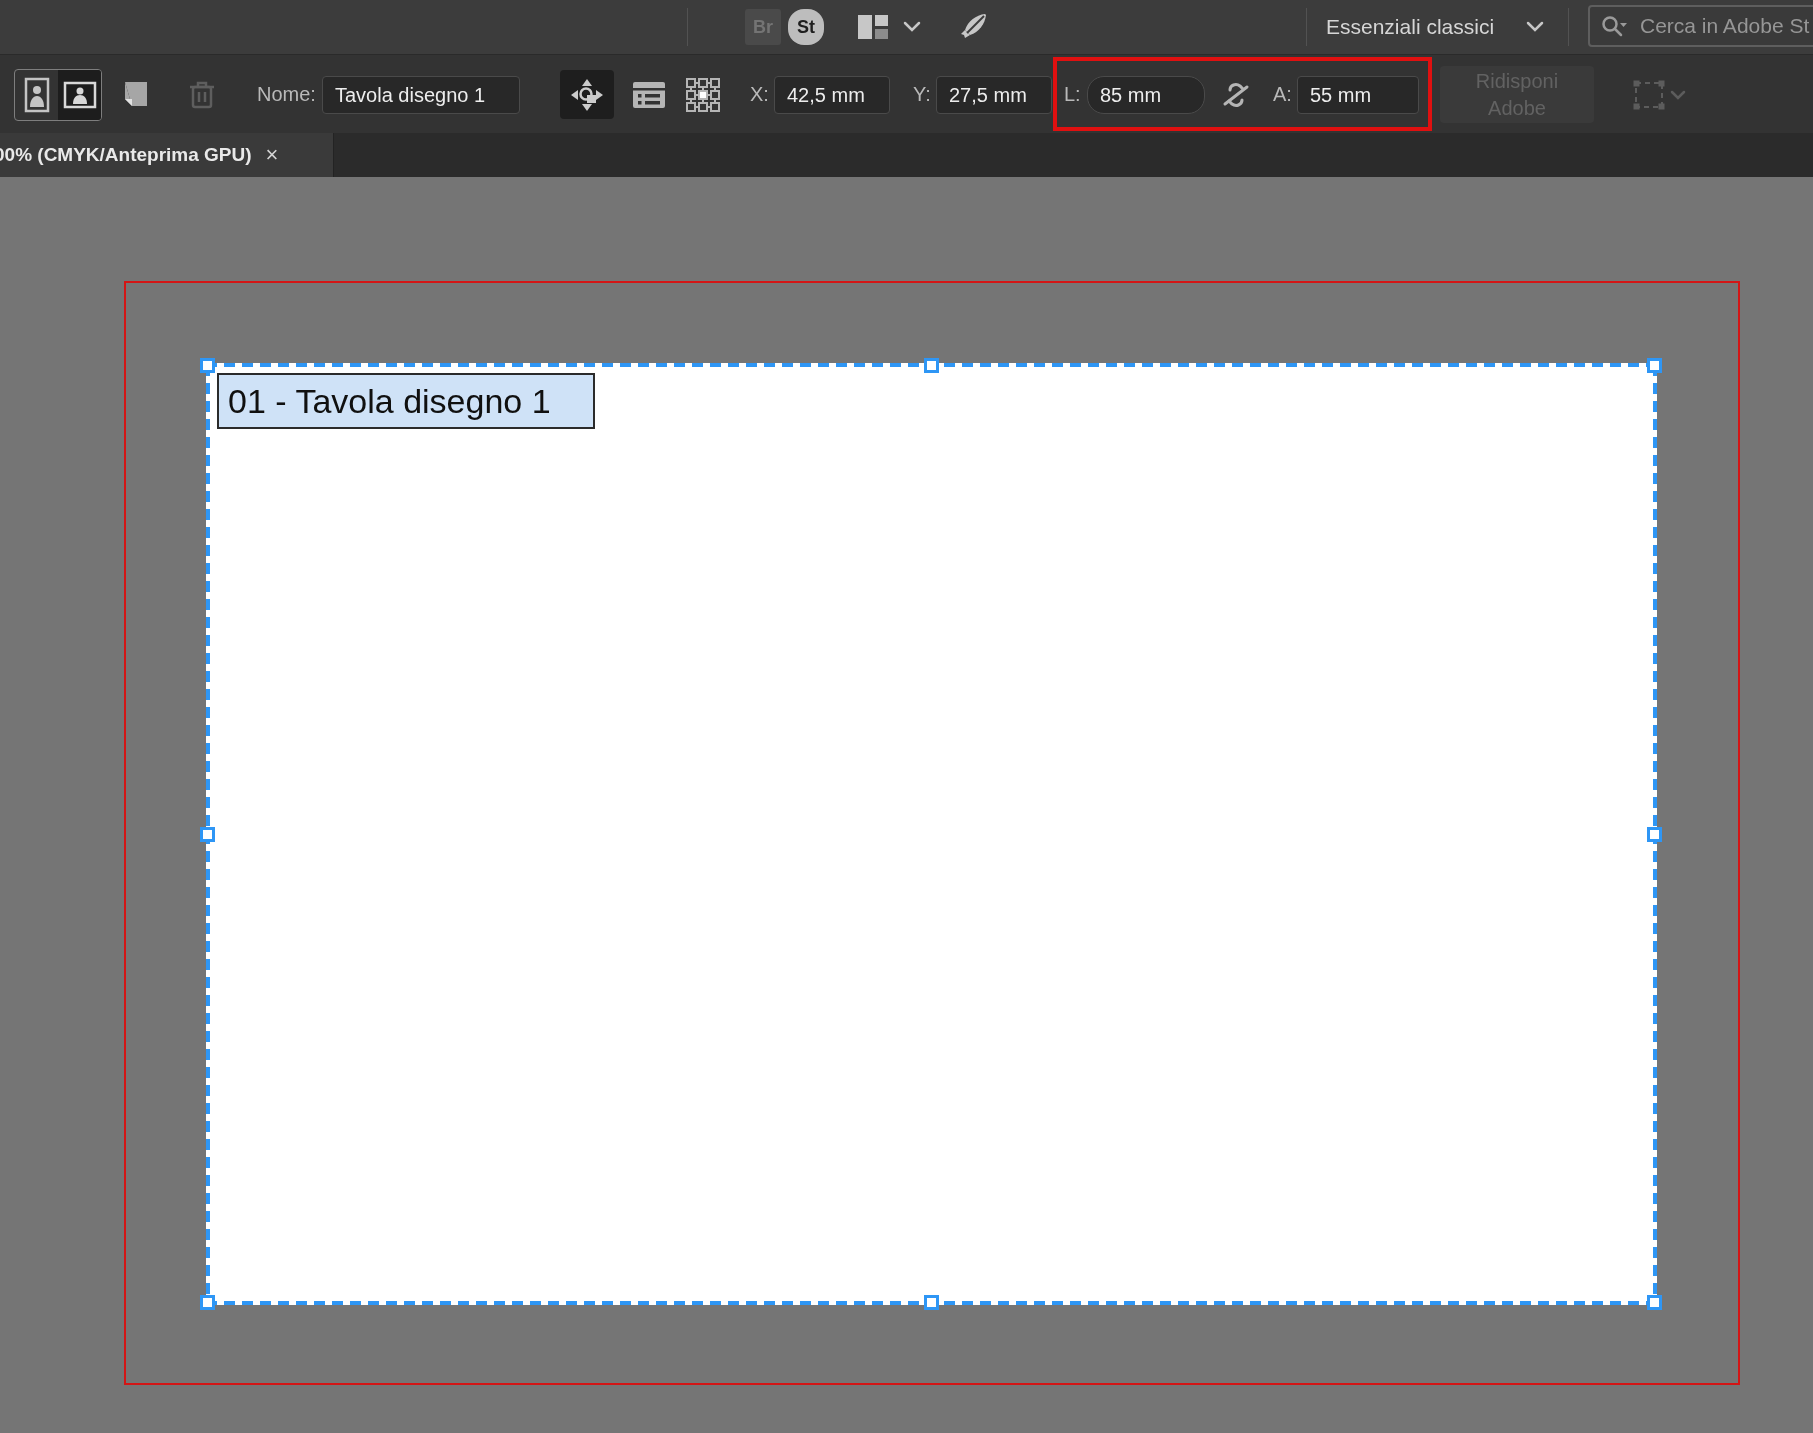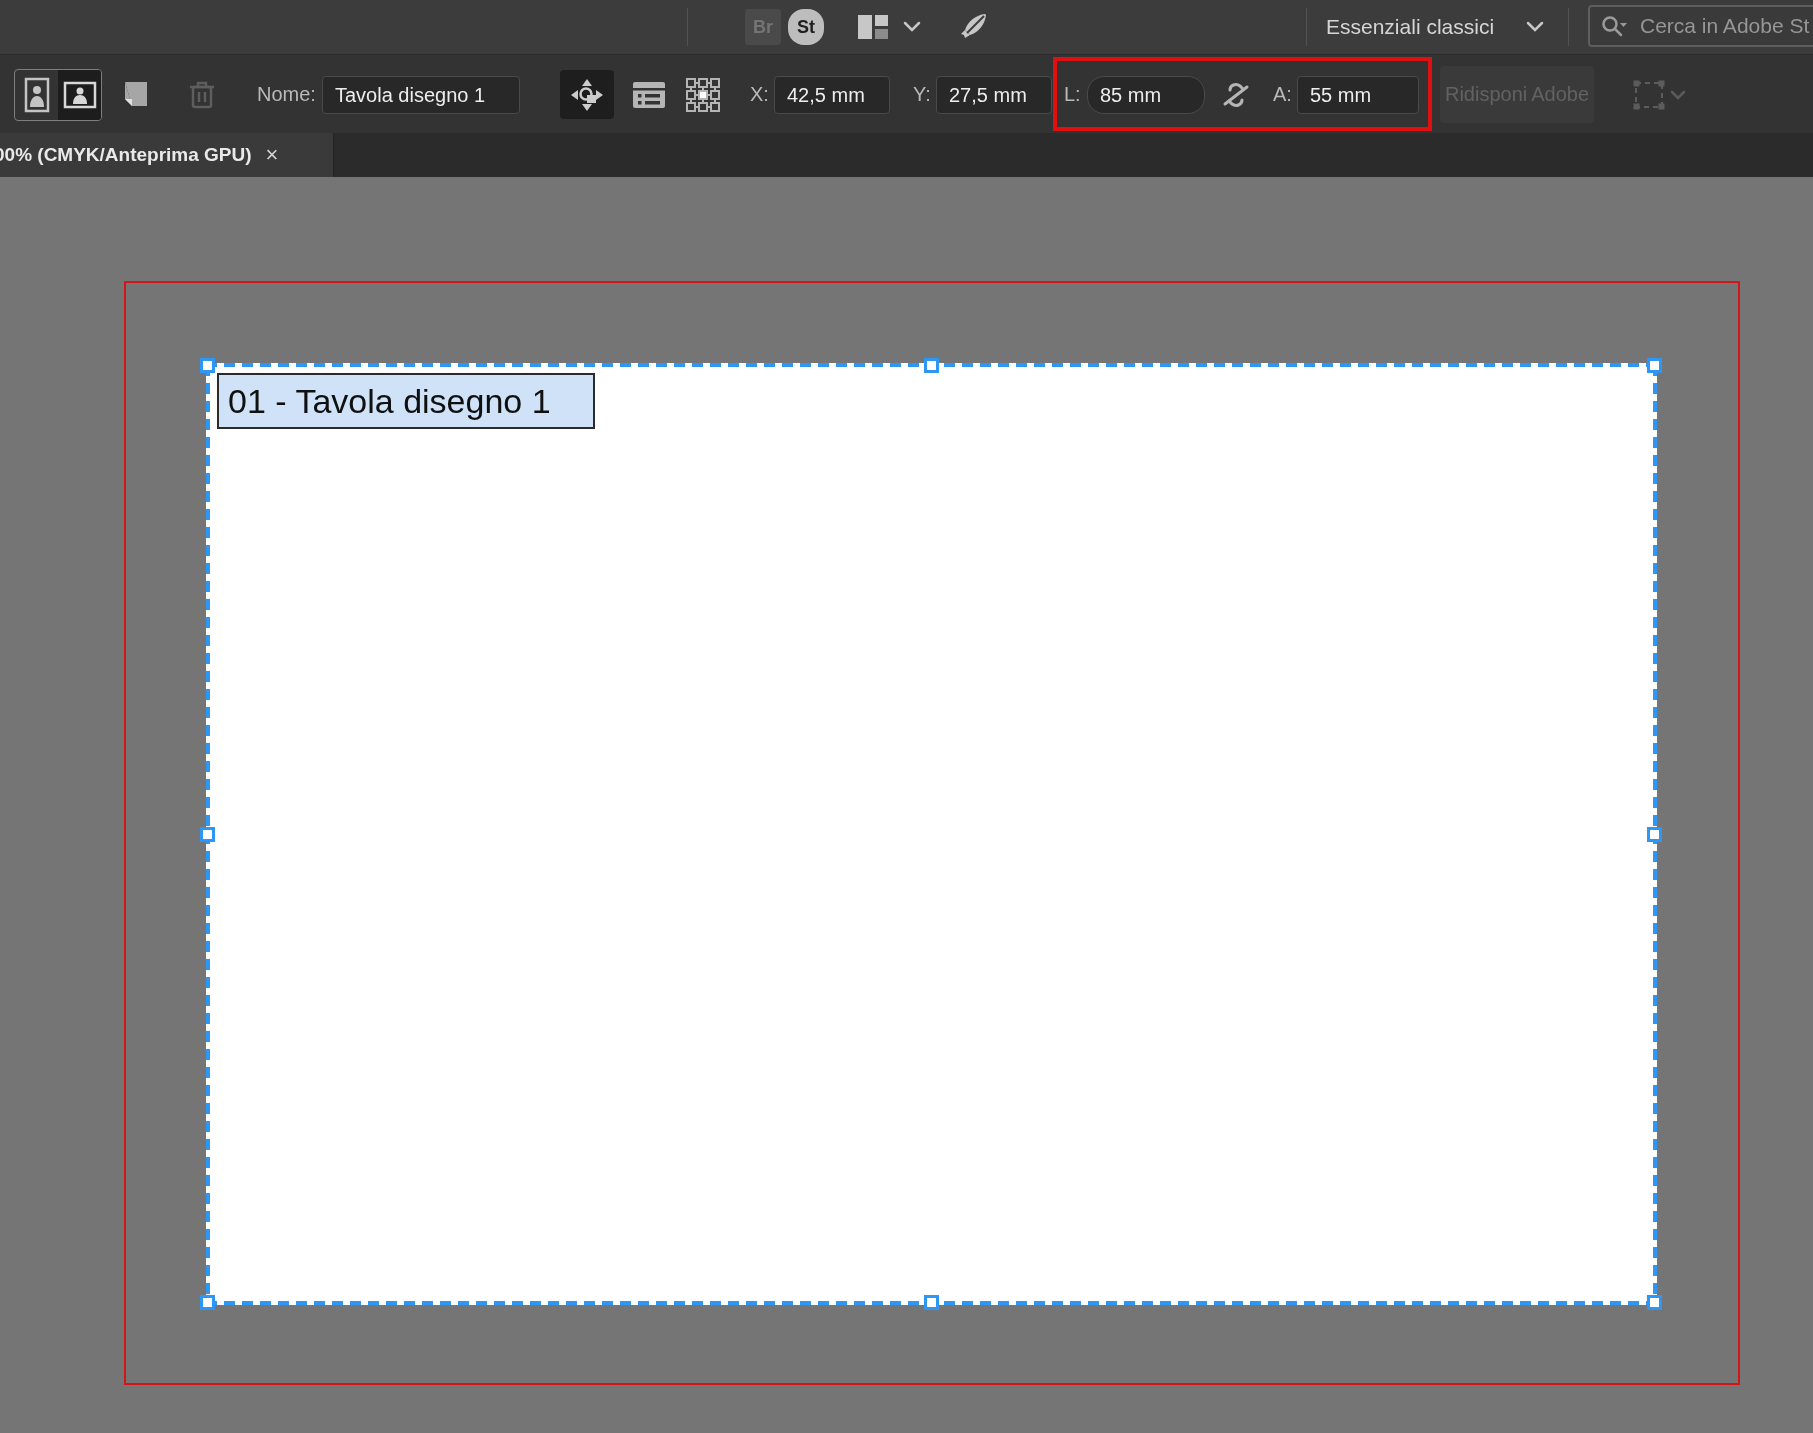--- a/index.html
+++ b/index.html
@@ -55,21 +55,21 @@
     position:absolute;left:14px;top:14px;height:50px;display:flex;
     border:1px solid #7e7e7e;border-radius:4px;overflow:hidden;
   }
   .orient-btn{width:43px;height:50px;display:flex;align-items:center;justify-content:center;}
   .orient-btn.active{background:#1d1d1d;}
   .tb-iconbtn{position:absolute;display:flex;align-items:center;justify-content:center;}
   .pressed{background:#1e1e1e;border-radius:4px;}
   .ridisponi{
     position:absolute;left:1440px;top:11px;width:154px;height:57px;border-radius:4px;
     background:#3a3a3a;display:flex;align-items:center;justify-content:center;gap:4px;
-    color:#626262;font-size:20px;
+    color:#626262;font-size:20px;flex-direction:column;
   }
   .red-annotation{
     position:absolute;left:1053px;top:57px;width:379px;height:74px;
     border:4px solid #e01010;box-sizing:border-box;z-index:50;pointer-events:none;
   }
   
   .tabbar{
     position:absolute;left:0;top:133px;width:1813px;height:44px;background:#2b2b2b;
   }
   .doc-tab{

